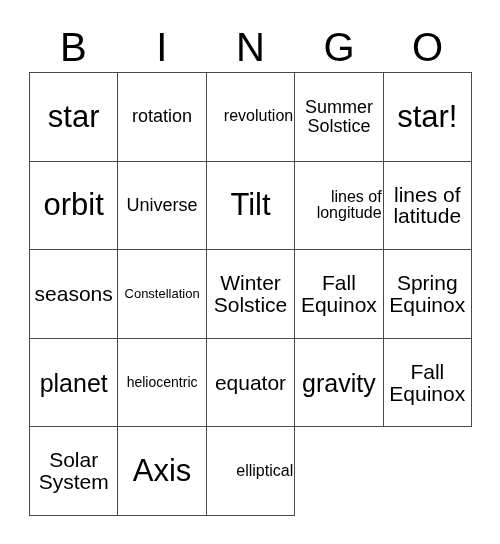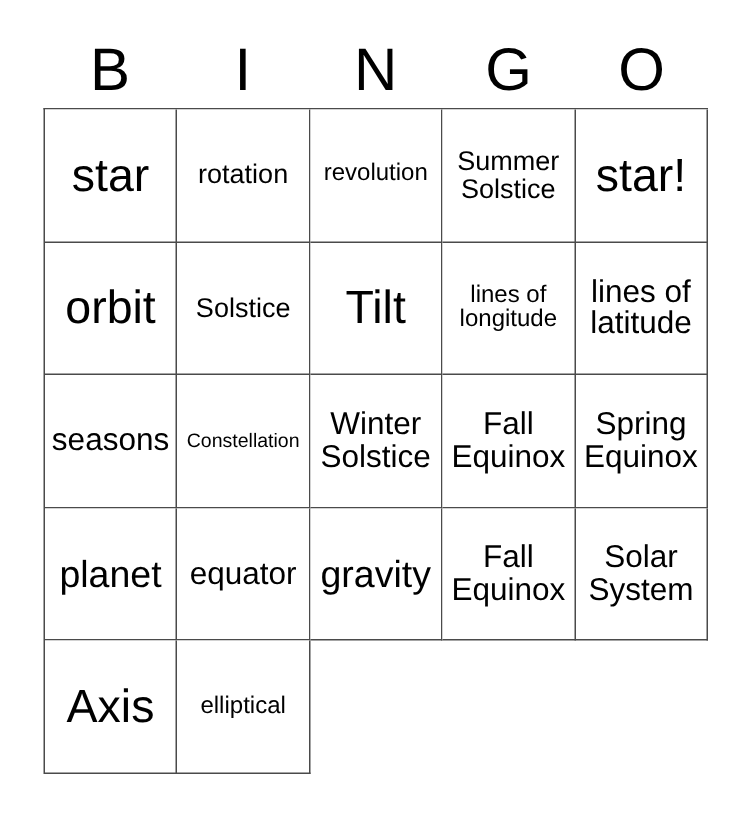--- a/index.html
+++ b/index.html
@@ -79,21 +79,21 @@
     word-wrap: break-word;
     color: #000000;
   }
 
   
   .fs-xxl { font-size: 31px; }
   .fs-xl  { font-size: 29px; }
   .fs-l   { font-size: 25px; }
   .fs-m   { font-size: 21px; }
   .fs-sm  { font-size: 18px; }
-  .fs-s   { font-size: 16px; }
+  .fs-s   { font-size: 16px; text-align: right; }
   .fs-xs  { font-size: 14px; }
   .fs-xxs { font-size: 13px; }
 </style>
 </head>
 <body>
 
 <div id="bingo-card">
 
   <div class="header-row">
     <div class="header-letter">B</div>
@@ -118,21 +118,21 @@
         <span class="cell-text fs-sm">Summer Solstice</span>
       </div>
     <div class="cell">
         <span class="cell-text fs-xxl">star!</span>
       </div>
 
     <div class="cell">
         <span class="cell-text fs-xxl">orbit</span>
       </div>
     <div class="cell">
-        <span class="cell-text fs-sm">Solstice</span>
+        <span class="cell-text fs-sm">Universe</span>
       </div>
     <div class="cell">
         <span class="cell-text fs-xxl">Tilt</span>
       </div>
     <div class="cell">
         <span class="cell-text fs-s">lines of longitude</span>
       </div>
     <div class="cell">
         <span class="cell-text fs-m">lines of latitude</span>
       </div>
@@ -150,20 +150,23 @@
         <span class="cell-text fs-m">Fall Equinox</span>
       </div>
 
     <div class="cell">
         <span class="cell-text fs-m">Spring Equinox</span>
       </div>
     <div class="cell">
         <span class="cell-text fs-l">planet</span>
       </div>
     <div class="cell">
+        <span class="cell-text fs-xs">heliocentric</span>
+      </div>
+    <div class="cell">
         <span class="cell-text fs-m">equator</span>
       </div>
 
     <div class="cell">
         <span class="cell-text fs-l">gravity</span>
       </div>
     <div class="cell">
         <span class="cell-text fs-m">Fall Equinox</span>
       </div>
     <div class="cell">

